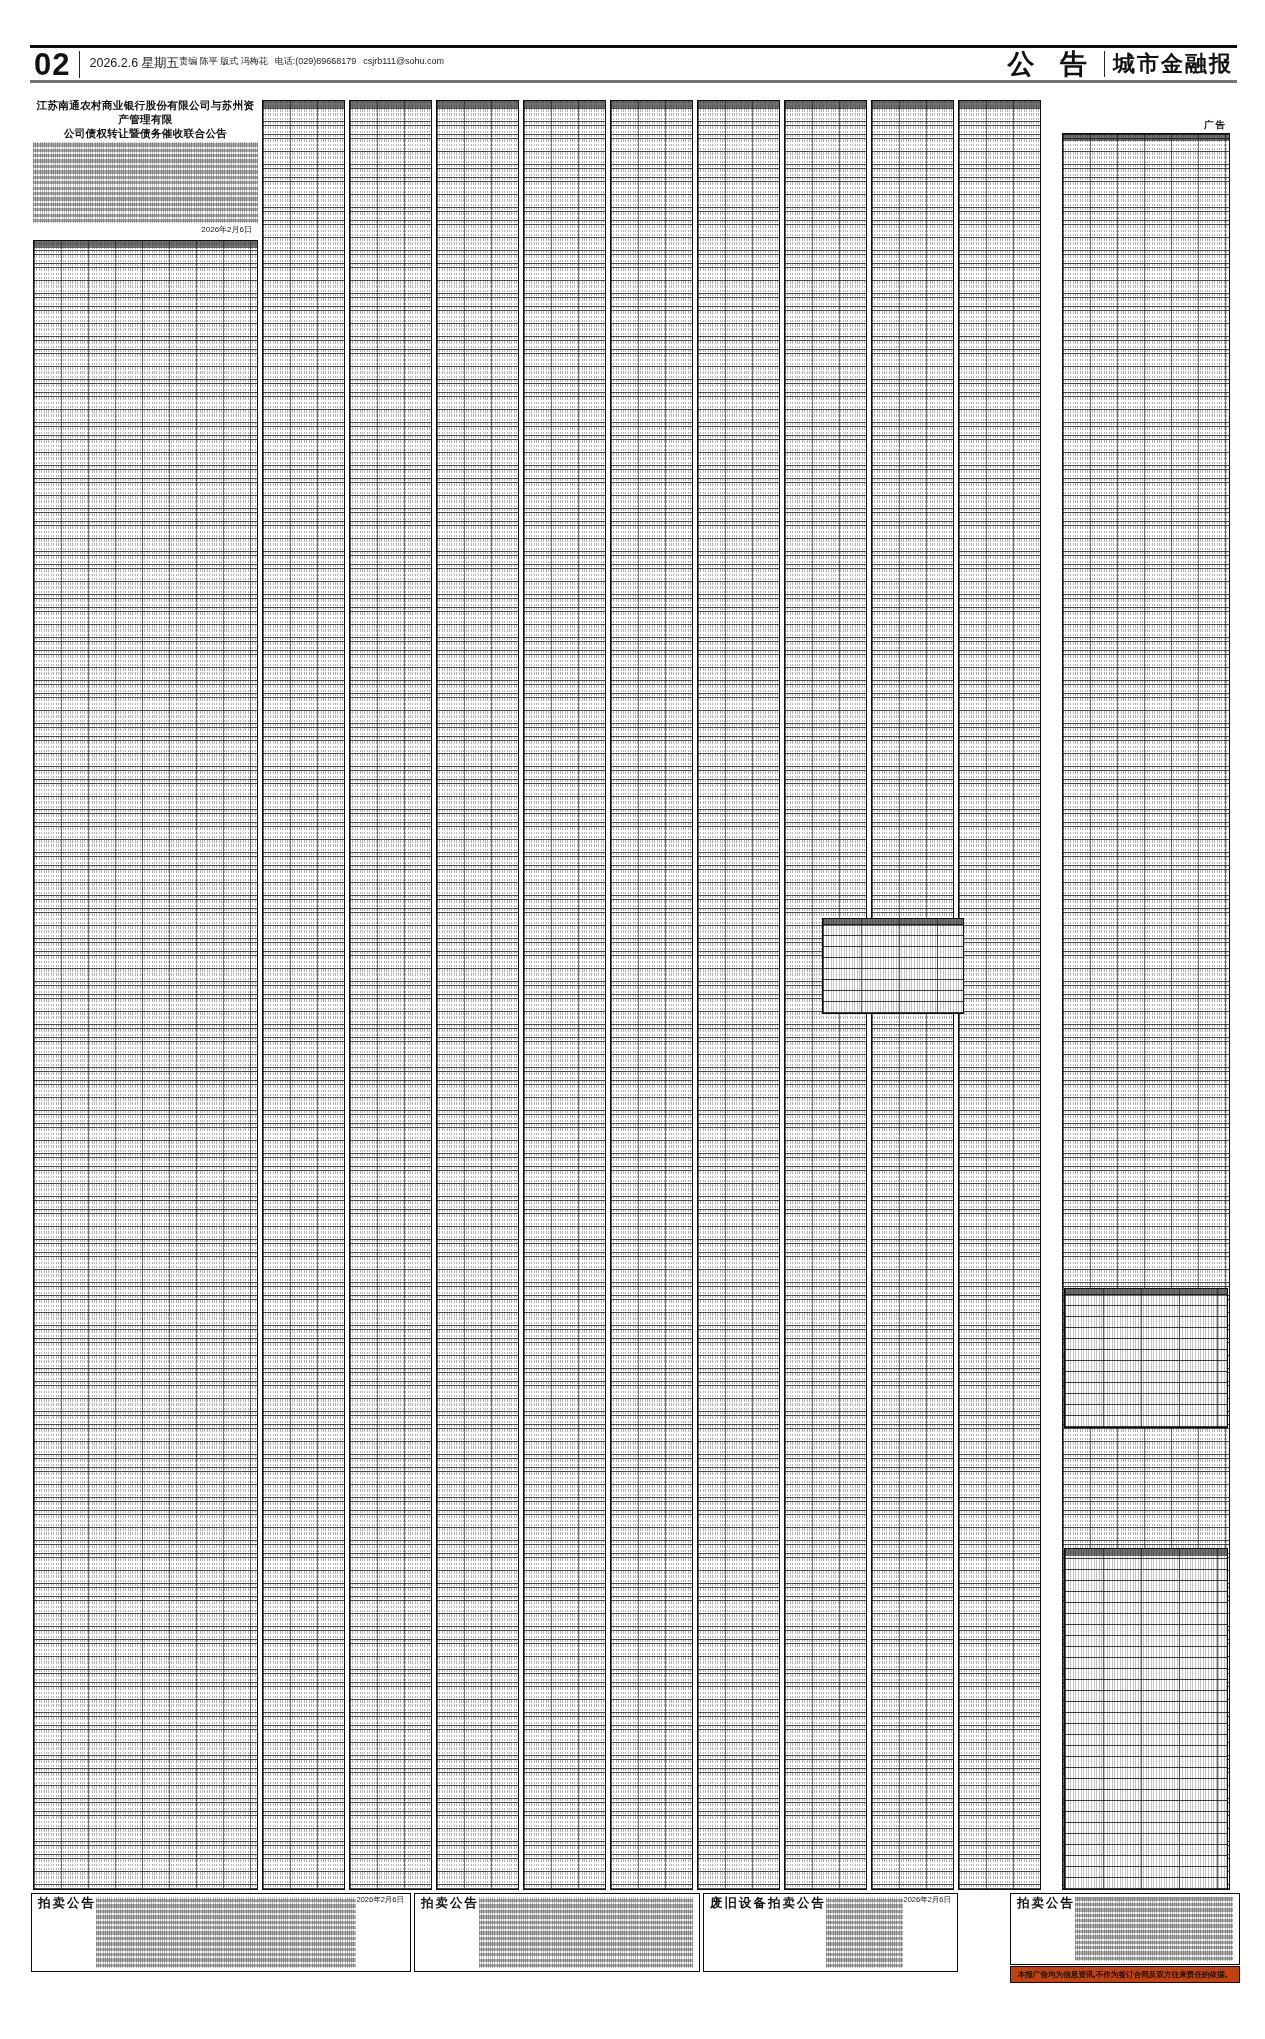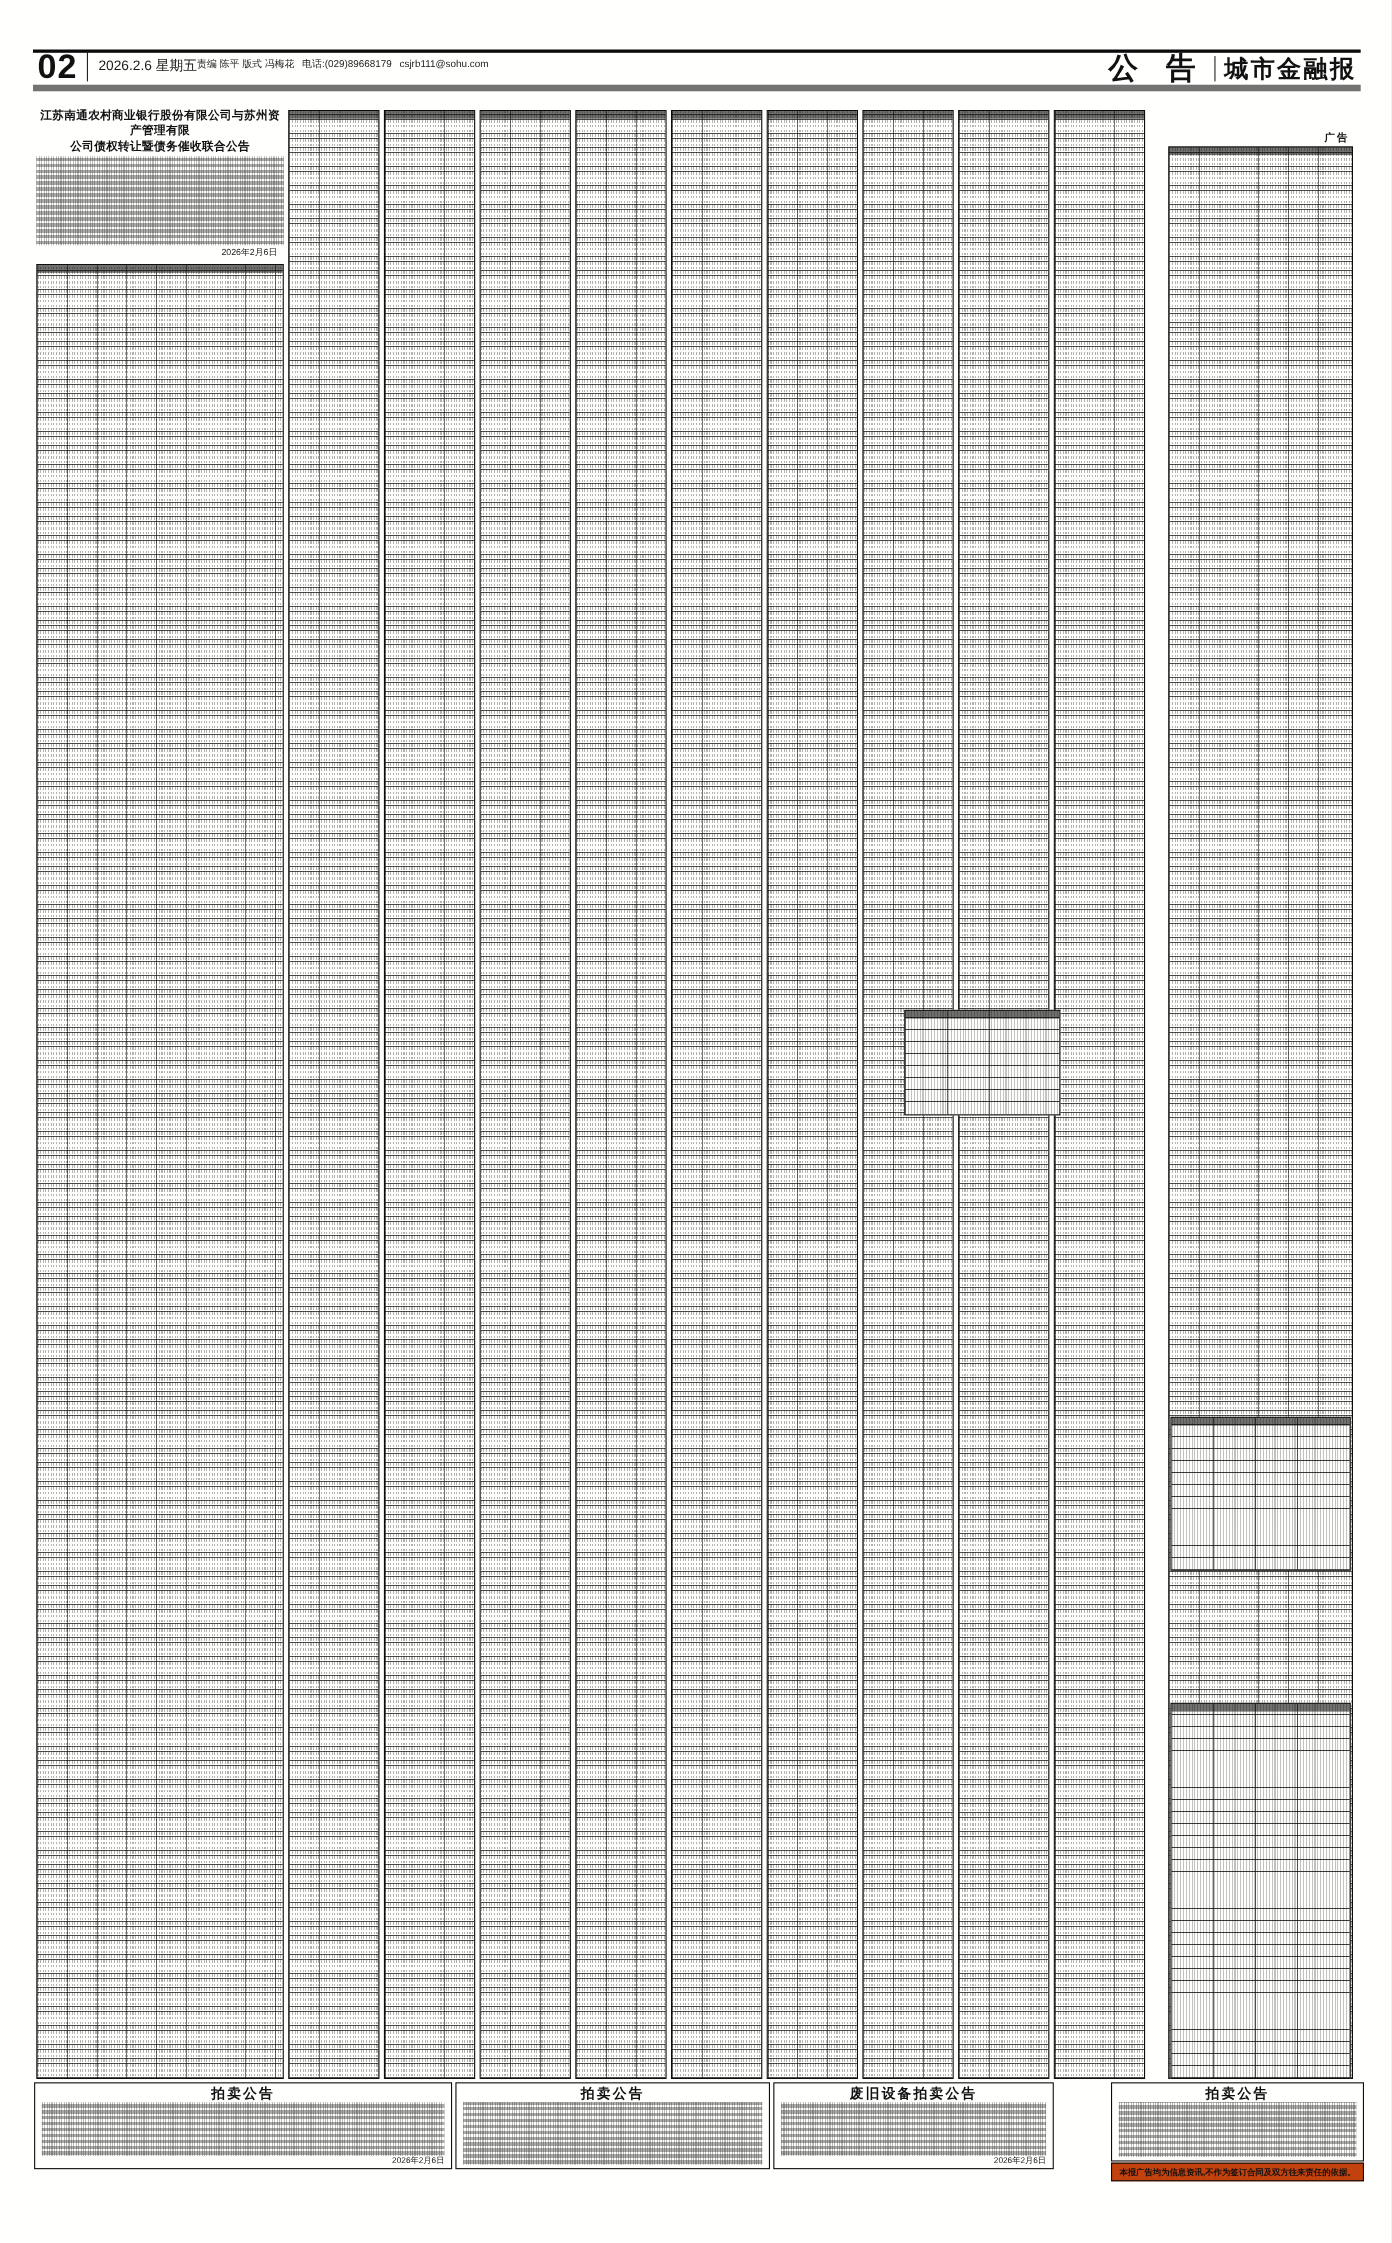--- a/index.html
+++ b/index.html
@@ -4,22 +4,22 @@
 <style>
   html,body{margin:0;padding:0;background:#e8e8e6;}
   .page{
     position:relative; width:1265px; height:2039px; background:#fffffd;
     font-family:"Liberation Sans", sans-serif; color:#111;
     margin:0 auto; overflow:hidden;
   }
   
   .hdr{
     position:absolute; left:30px; top:45px; width:1207px; height:38px;
-    border-top:3px solid #0a0a0a; border-bottom:6px solid #737373;
-    display:flex; align-items:flex-end; justify-content:space-between;
+    border-top:3px solid #0a0a0a; border-bottom:3px solid #737373;
+    display:flex; align-items:center; justify-content:space-between;
     padding:1px 4px; box-sizing:border-box;
   }
   .hdr-left{display:flex; align-items:center; gap:9px;}
   .pagenum{font-size:31px; font-weight:bold; letter-spacing:1px; line-height:1;}
   .vrule{width:1px; background:#222; align-self:stretch; margin:2px 0;}
   .pubinfo{display:flex; justify-content:center; line-height:1.25;}
   .pubdate{font-size:12.5px; color:#181818;}
   .pubeds{font-size:9px; color:#222; display:flex; gap:7px; white-space:nowrap;}
   .hdr-right{display:flex; align-items:center; gap:8px; height:100%;}
   .section-title{font-size:27px; font-weight:bold; letter-spacing:9px; line-height:1; white-space:nowrap;}
@@ -50,21 +50,21 @@
   }
   
   .ann{position:absolute; left:33px; top:99px; width:225px; height:136px; display:flex; flex-direction:column;}
   .ann h2{margin:0 0 2px 0; font-size:10.6px; line-height:1.3; text-align:center; font-weight:bold; letter-spacing:.3px;}
   .ann .body{flex:1;}
   .ann .sig{font-size:8px; text-align:right; padding:1px 6px 0 0; color:#151515;}
   .ad-label{position:absolute; left:1204px; top:119px; width:32px; font-size:9.5px; font-weight:bold; letter-spacing:2px; color:#141414;}
   
   .nbox{
     position:absolute; border:1.5px solid #0c0c0c; box-sizing:border-box;
-    padding:2px 6px 3px 6px; display:flex; flex-direction:column; background:#fffffd;
+    padding:2px 6px 3px 6px; display:flex; background:#fffffd;
   }
   .nbox .ntitle{font-size:12.5px; font-weight:bold; text-align:center; letter-spacing:2px; line-height:1.15; flex:0 0 auto;}
   .nbox .nbody{flex:1 1 auto; margin-top:1px;}
   .nbox .ndate{font-size:7.5px; text-align:right; color:#151515; flex:0 0 auto; line-height:1.1;}
   .disclaimer{
     position:absolute; left:1010px; top:1966px; width:230px; height:17px;
     border:1.2px solid #0c0c0c; box-sizing:border-box; background:#c2410c;
     display:flex; align-items:center; justify-content:center;
     font-size:7.6px; font-weight:bold; white-space:nowrap; overflow:hidden;
   }

